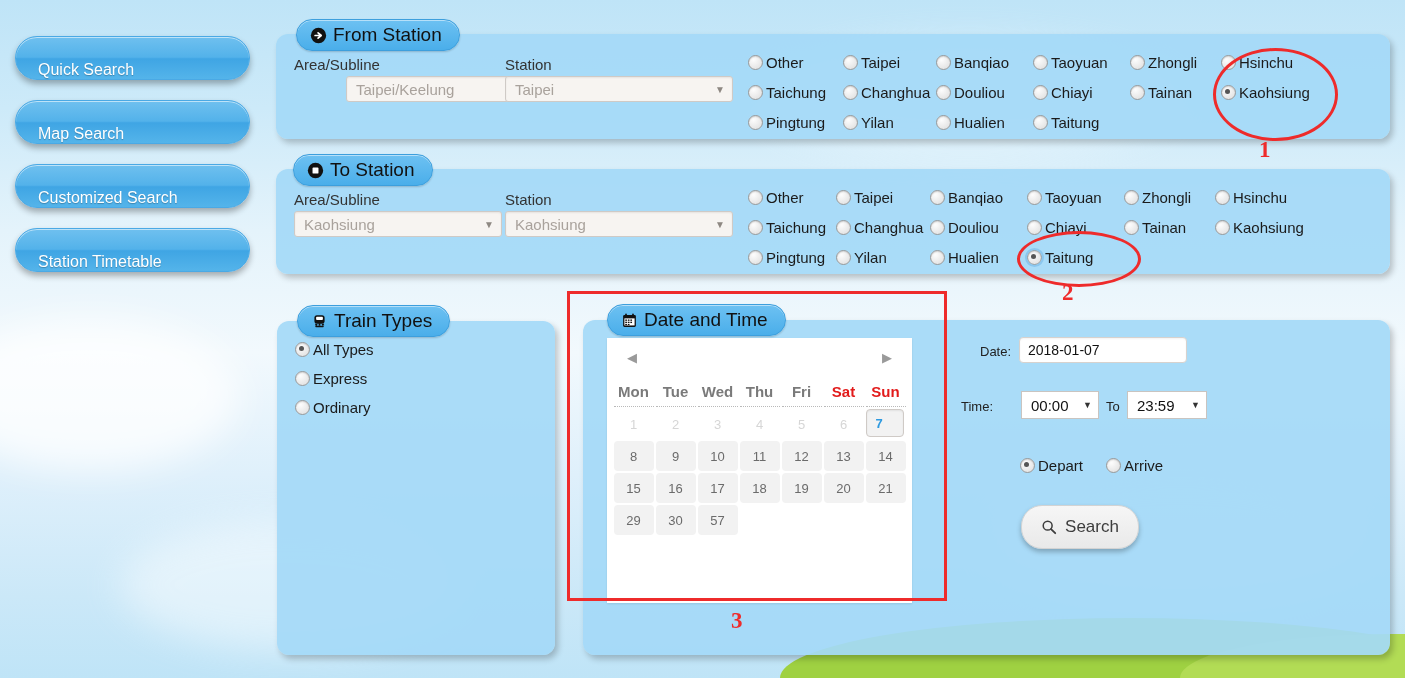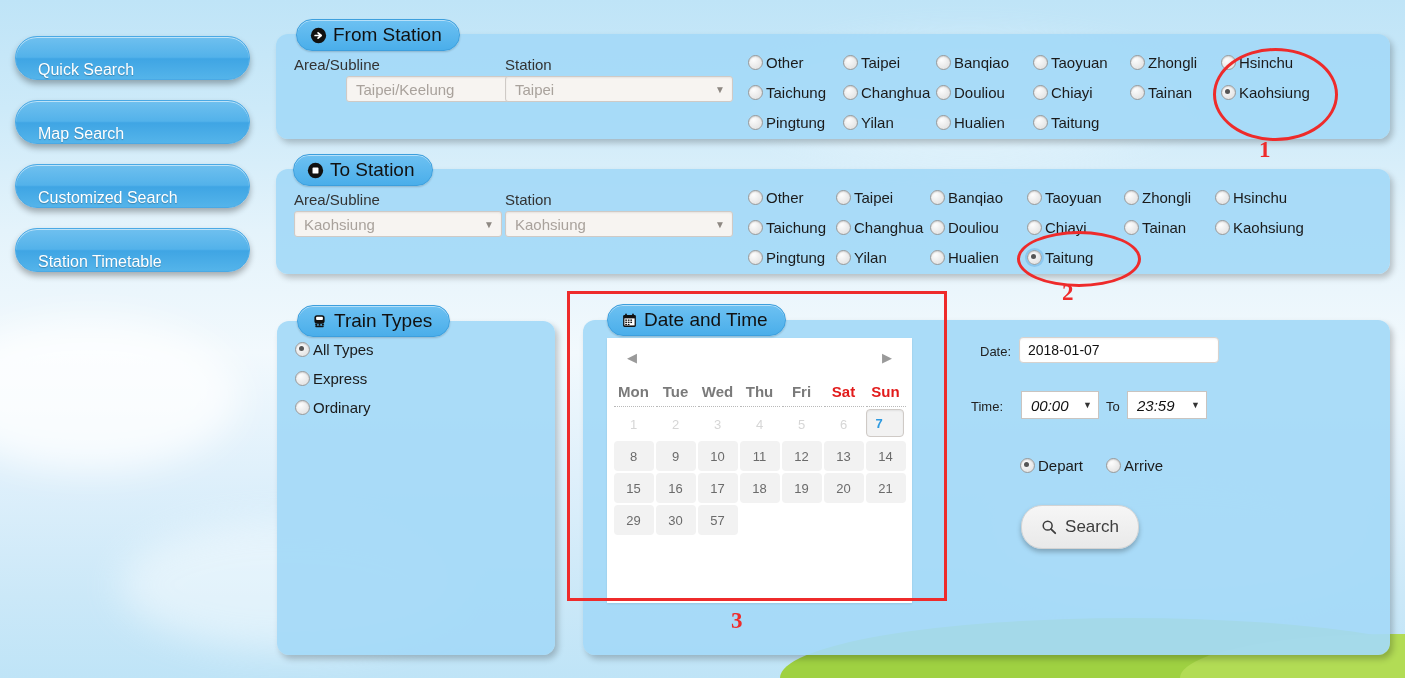--- a/index.html
+++ b/index.html
@@ -79,21 +79,21 @@
   
   .f-label{position:absolute;font-size:13px;color:#222;}
   .txt{
     position:absolute;height:26px;background:#fff;border:1px solid #d7d2ce;border-radius:4px;
     display:flex;align-items:center;padding:0 8px;font-size:14px;color:#111;box-sizing:border-box;
     box-shadow:inset 0 1px 2px rgba(0,0,0,.05);cursor:text;
   }
   .tsel{
     position:absolute;height:28px;background:#fff;border:1px solid #c9c4c0;
     display:flex;align-items:center;justify-content:space-between;
-    padding:0 6px 0 9px;font-size:15px;color:#111;box-sizing:border-box;cursor:pointer;font-style:italic;
+    padding:0 6px 0 9px;font-size:15px;color:#111;box-sizing:border-box;cursor:pointer;
   }
   .tsel .car{font-size:9px;color:#333;}
   .search-btn{
     position:absolute;height:42px;border-radius:21px;
     background:linear-gradient(180deg,#f6f6f6 0%,#e9e9e9 100%);
     border:1px solid #d3d3d3;box-shadow:0 3px 5px rgba(0,0,0,.25);
     display:flex;align-items:center;justify-content:center;gap:8px;
     font-size:17px;color:#3d3d3d;cursor:pointer;
   }
 
@@ -416,25 +416,25 @@
           <td class="empty"></td>
           <td class="empty"></td>
           <td class="empty"></td>
           <td class="empty"></td>
         </tr>
       </tbody>
     </table>
   </div>
 
   <div class="f-label" style="left:397px;top:24px;">Date:</div>
-  <div class="txt" style="left:436px;top:17px;width:200px;">
+  <div class="txt" style="left:436px;top:17px;width:168px;">
     <span>2018-01-07</span>
   </div>
 
-  <div class="f-label" style="left:388px;top:79px;">Time:</div>
+  <div class="f-label" style="left:378px;top:79px;">Time:</div>
   <div class="tsel" style="left:438px;top:71px;width:78px;">
     <span>00:00</span>
     <span class="car">▼</span>
   </div>
   <div class="f-label" style="left:523px;top:79px;">To</div>
   <div class="tsel" style="left:544px;top:71px;width:80px;">
     <span>23:59</span>
     <span class="car">▼</span>
   </div>
 

